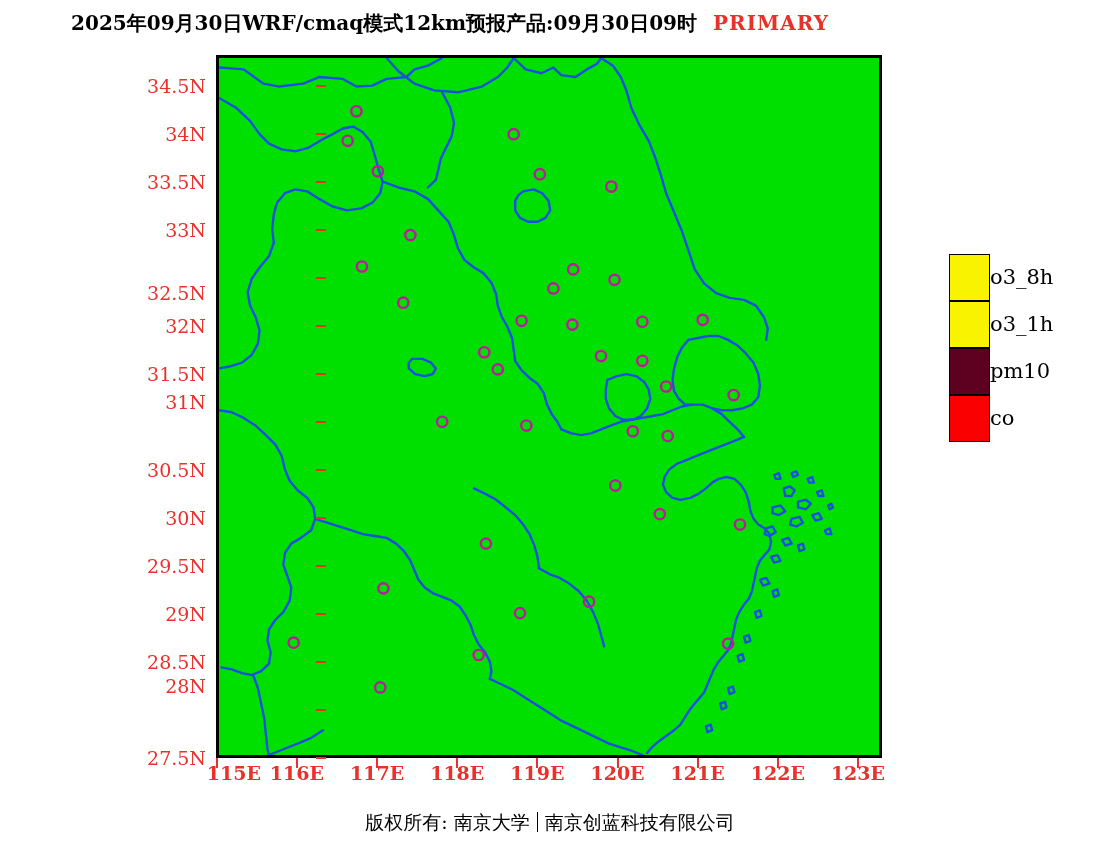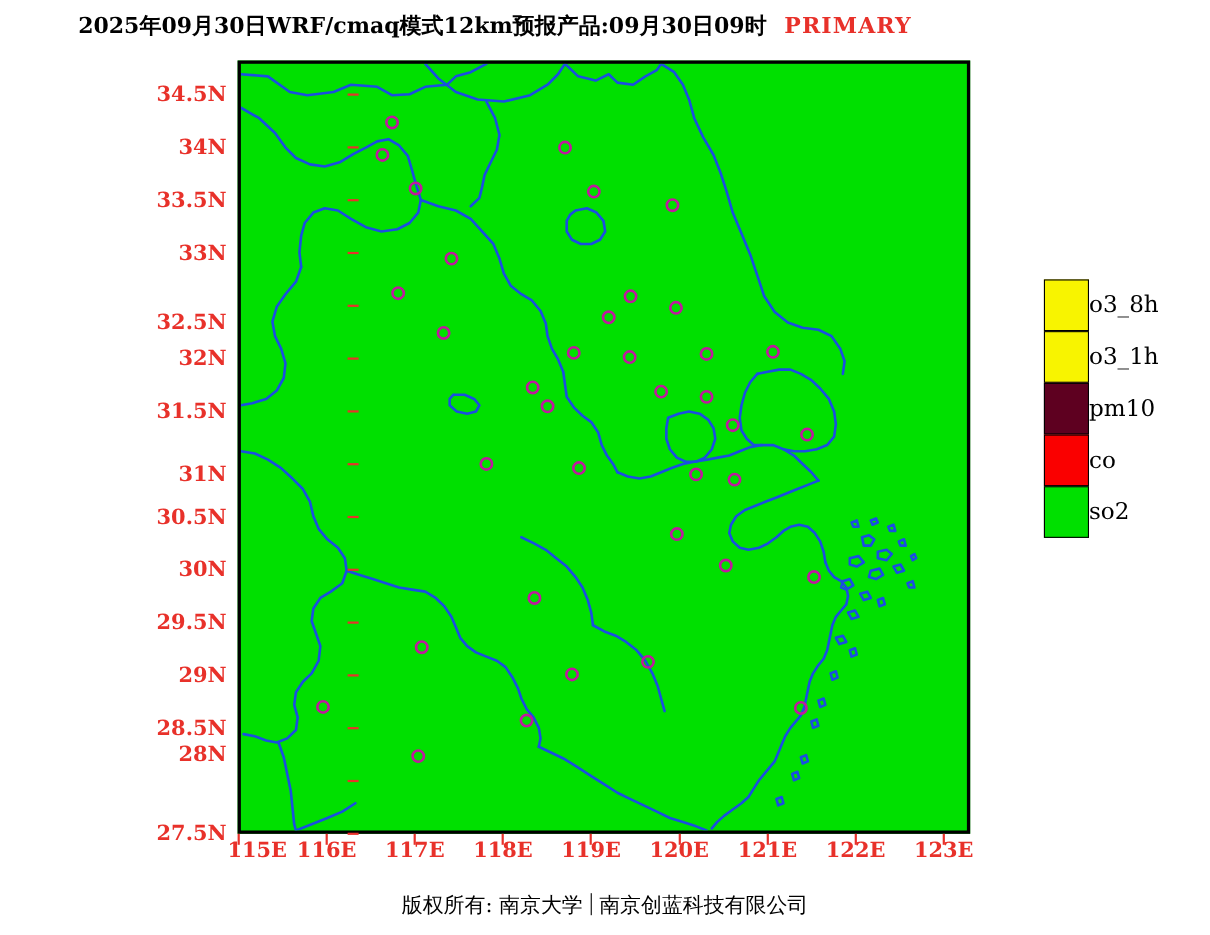--- a/index.html
+++ b/index.html
@@ -61,21 +61,21 @@
     display: block;
   }
 
   
   .ytick-label {
     position: absolute;
     right: 0;
     text-align: center;
     font-family: "DejaVu Serif", serif;
     font-size: 19px;
-    font-weight: 700;
+    font-weight: 400;
     color: #e8312a;
     transform: translateY(-50%);
     white-space: nowrap;
   }
   #ytick-labels {
     position: absolute;
     left: 110px;
     top: 0;
     width: 96px;
     height: 850px;
@@ -263,21 +263,21 @@
     <div class="ytick-label" style="top: 181.77px;">33.5N</div>
     <div class="ytick-mark" style="top: 181.77px;"></div>
     <div class="ytick-label" style="top: 229.79px;">33N</div>
     <div class="ytick-mark" style="top: 229.79px;"></div>
     <div class="ytick-label" style="top: 293px;">32.5N</div>
     <div class="ytick-mark" style="top: 277.809px;"></div>
     <div class="ytick-label" style="top: 325.828px;">32N</div>
     <div class="ytick-mark" style="top: 325.828px;"></div>
     <div class="ytick-label" style="top: 373.847px;">31.5N</div>
     <div class="ytick-mark" style="top: 373.847px;"></div>
-    <div class="ytick-label" style="top: 431px;">31N</div>
+    <div class="ytick-label" style="top: 402px;">31N</div>
     <div class="ytick-mark" style="top: 421.866px;"></div>
     <div class="ytick-label" style="top: 469.885px;">30.5N</div>
     <div class="ytick-mark" style="top: 469.885px;"></div>
     <div class="ytick-label" style="top: 517.904px;">30N</div>
     <div class="ytick-mark" style="top: 517.904px;"></div>
     <div class="ytick-label" style="top: 565.923px;">29.5N</div>
     <div class="ytick-mark" style="top: 565.923px;"></div>
     <div class="ytick-label" style="top: 613.943px;">29N</div>
     <div class="ytick-mark" style="top: 613.943px;"></div>
     <div class="ytick-label" style="top: 661.962px;">28.5N</div>
@@ -319,21 +319,17 @@
       <div class="legend-label">o3_1h</div>
     </div>
     <div class="legend-row">
       <div class="legend-swatch" style="background: rgb(94, 0, 32);"></div>
       <div class="legend-label">pm10</div>
     </div>
     <div class="legend-row">
       <div class="legend-swatch" style="background: rgb(250, 0, 0);"></div>
       <div class="legend-label">co</div>
     </div>
-    <div class="legend-row">
-      <div class="legend-swatch" style="background: rgb(0, 224, 0);"></div>
-      <div class="legend-label">so2</div>
-    </div>
   </div>
 
 <div id="footer">
   <span>版权所有: 南京大学</span><span id="footer-sep"></span><span>南京创蓝科技有限公司</span>
 </div>
 
 </body></html>

